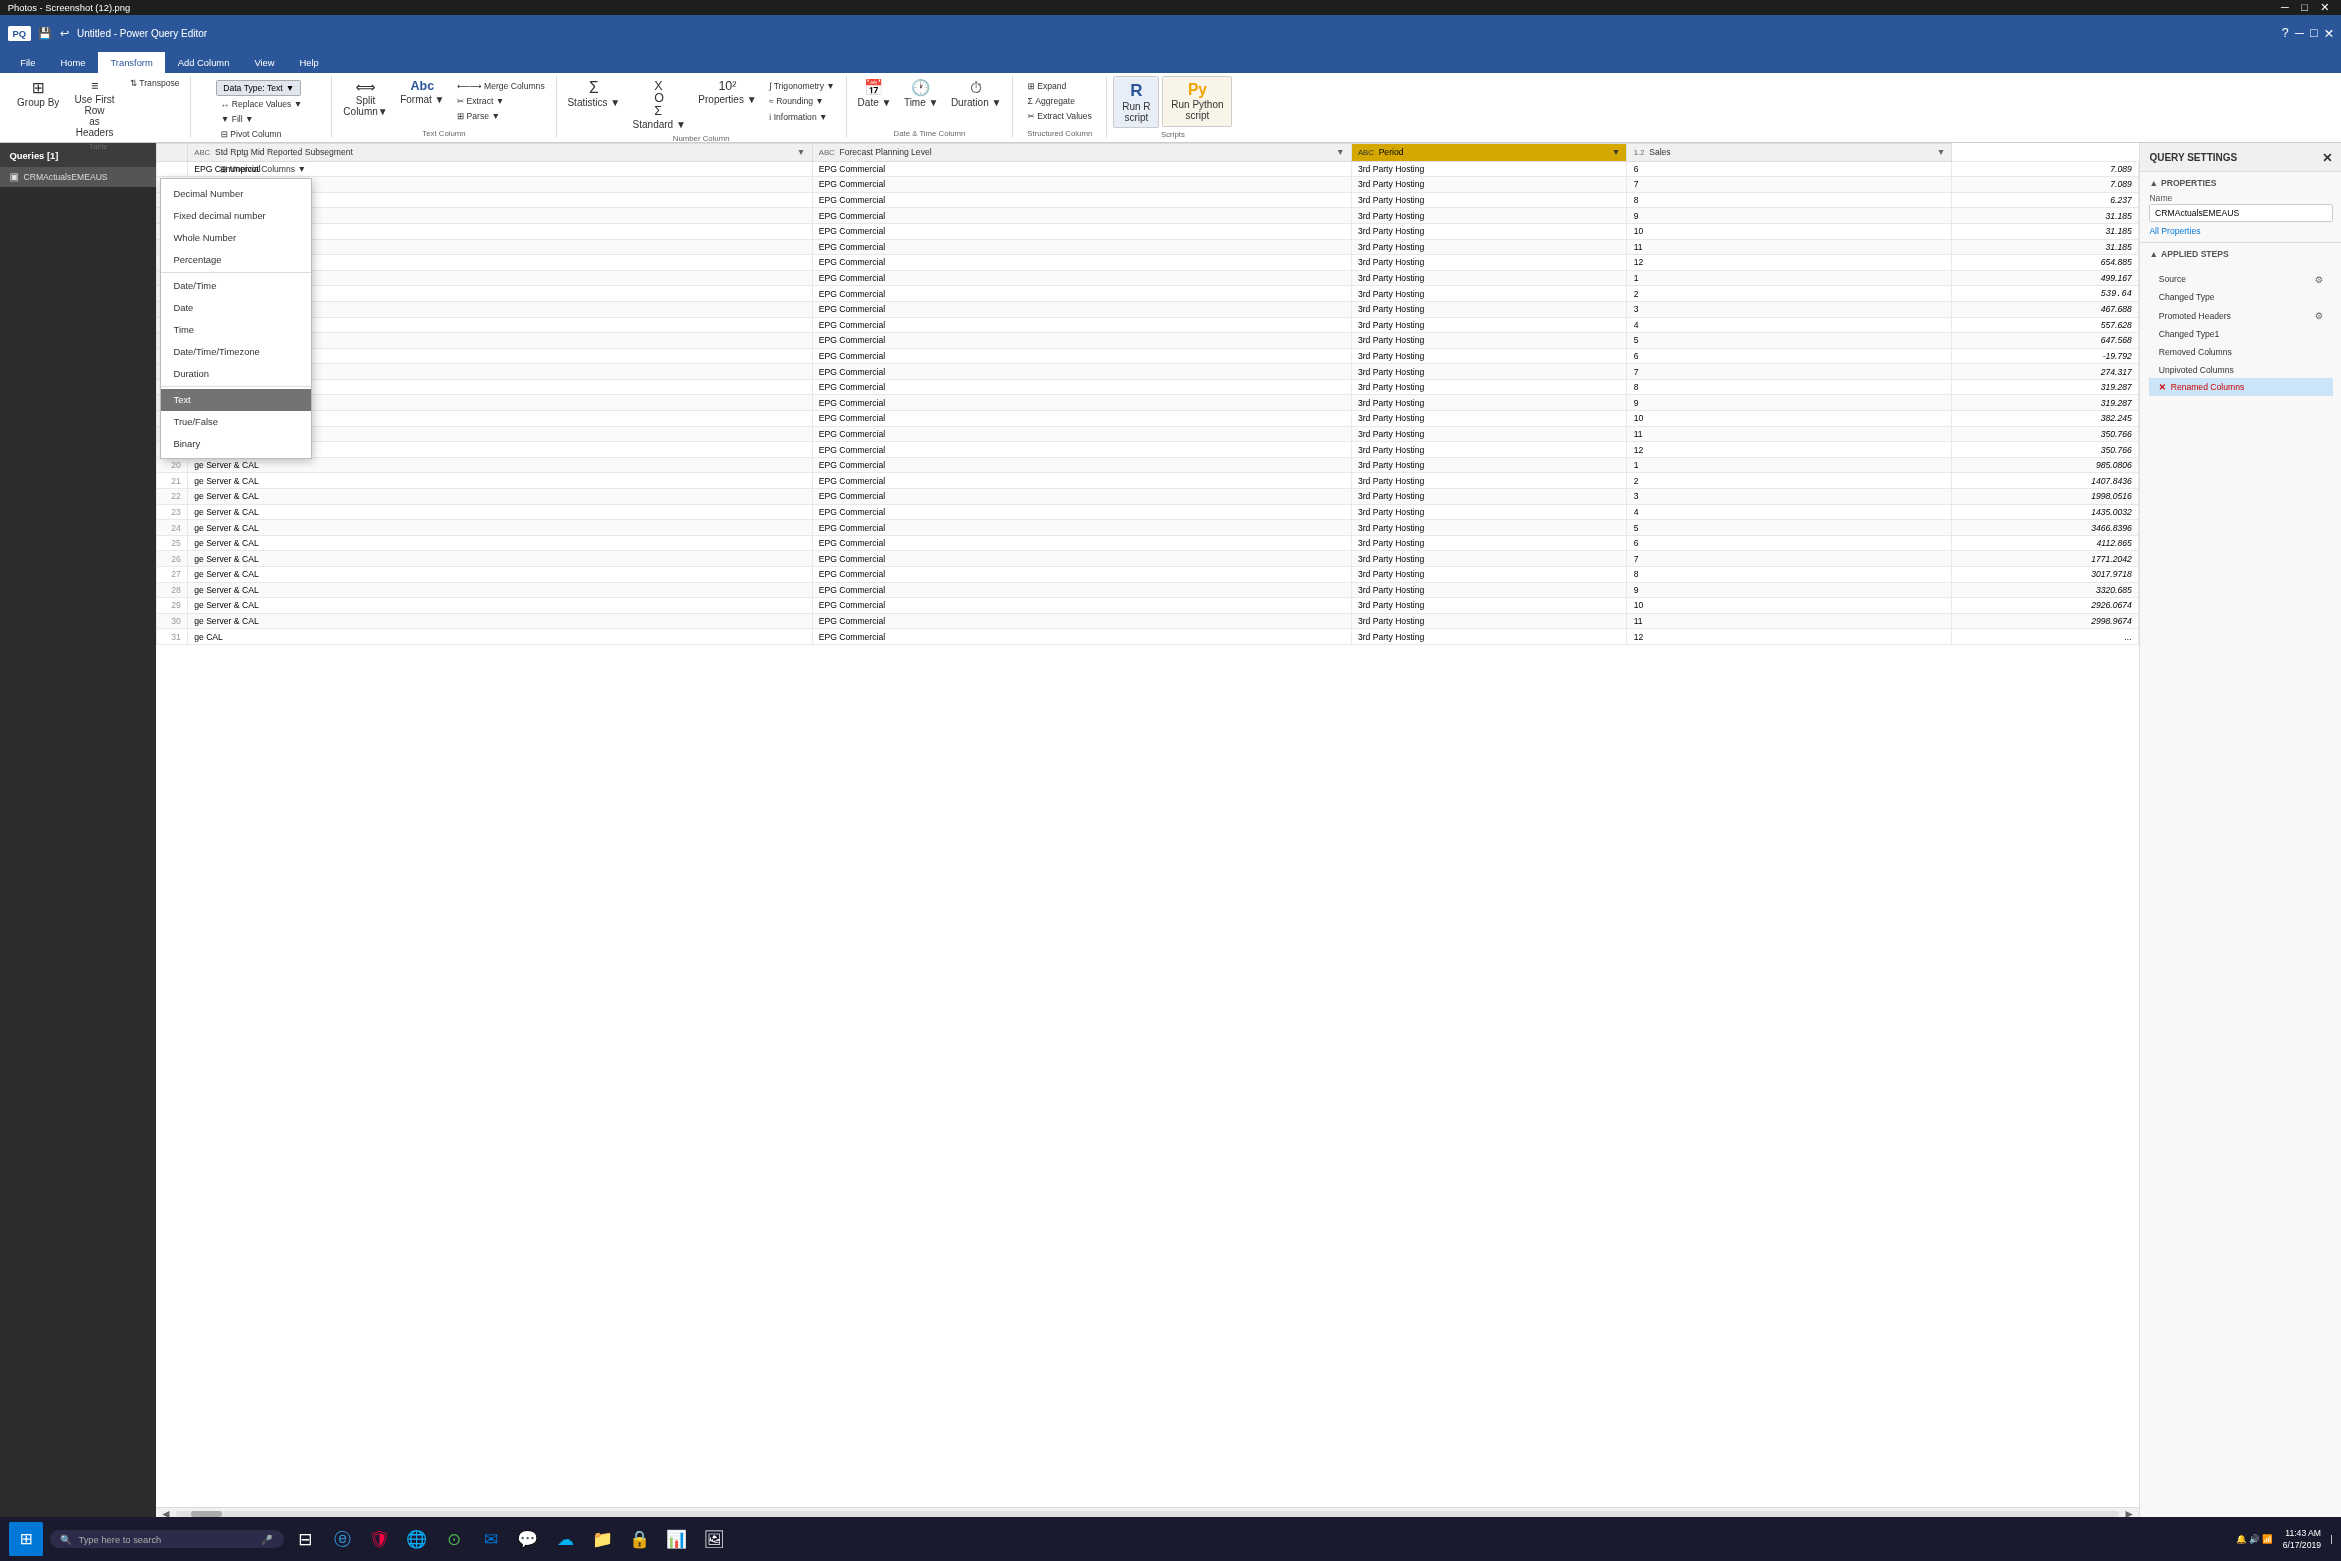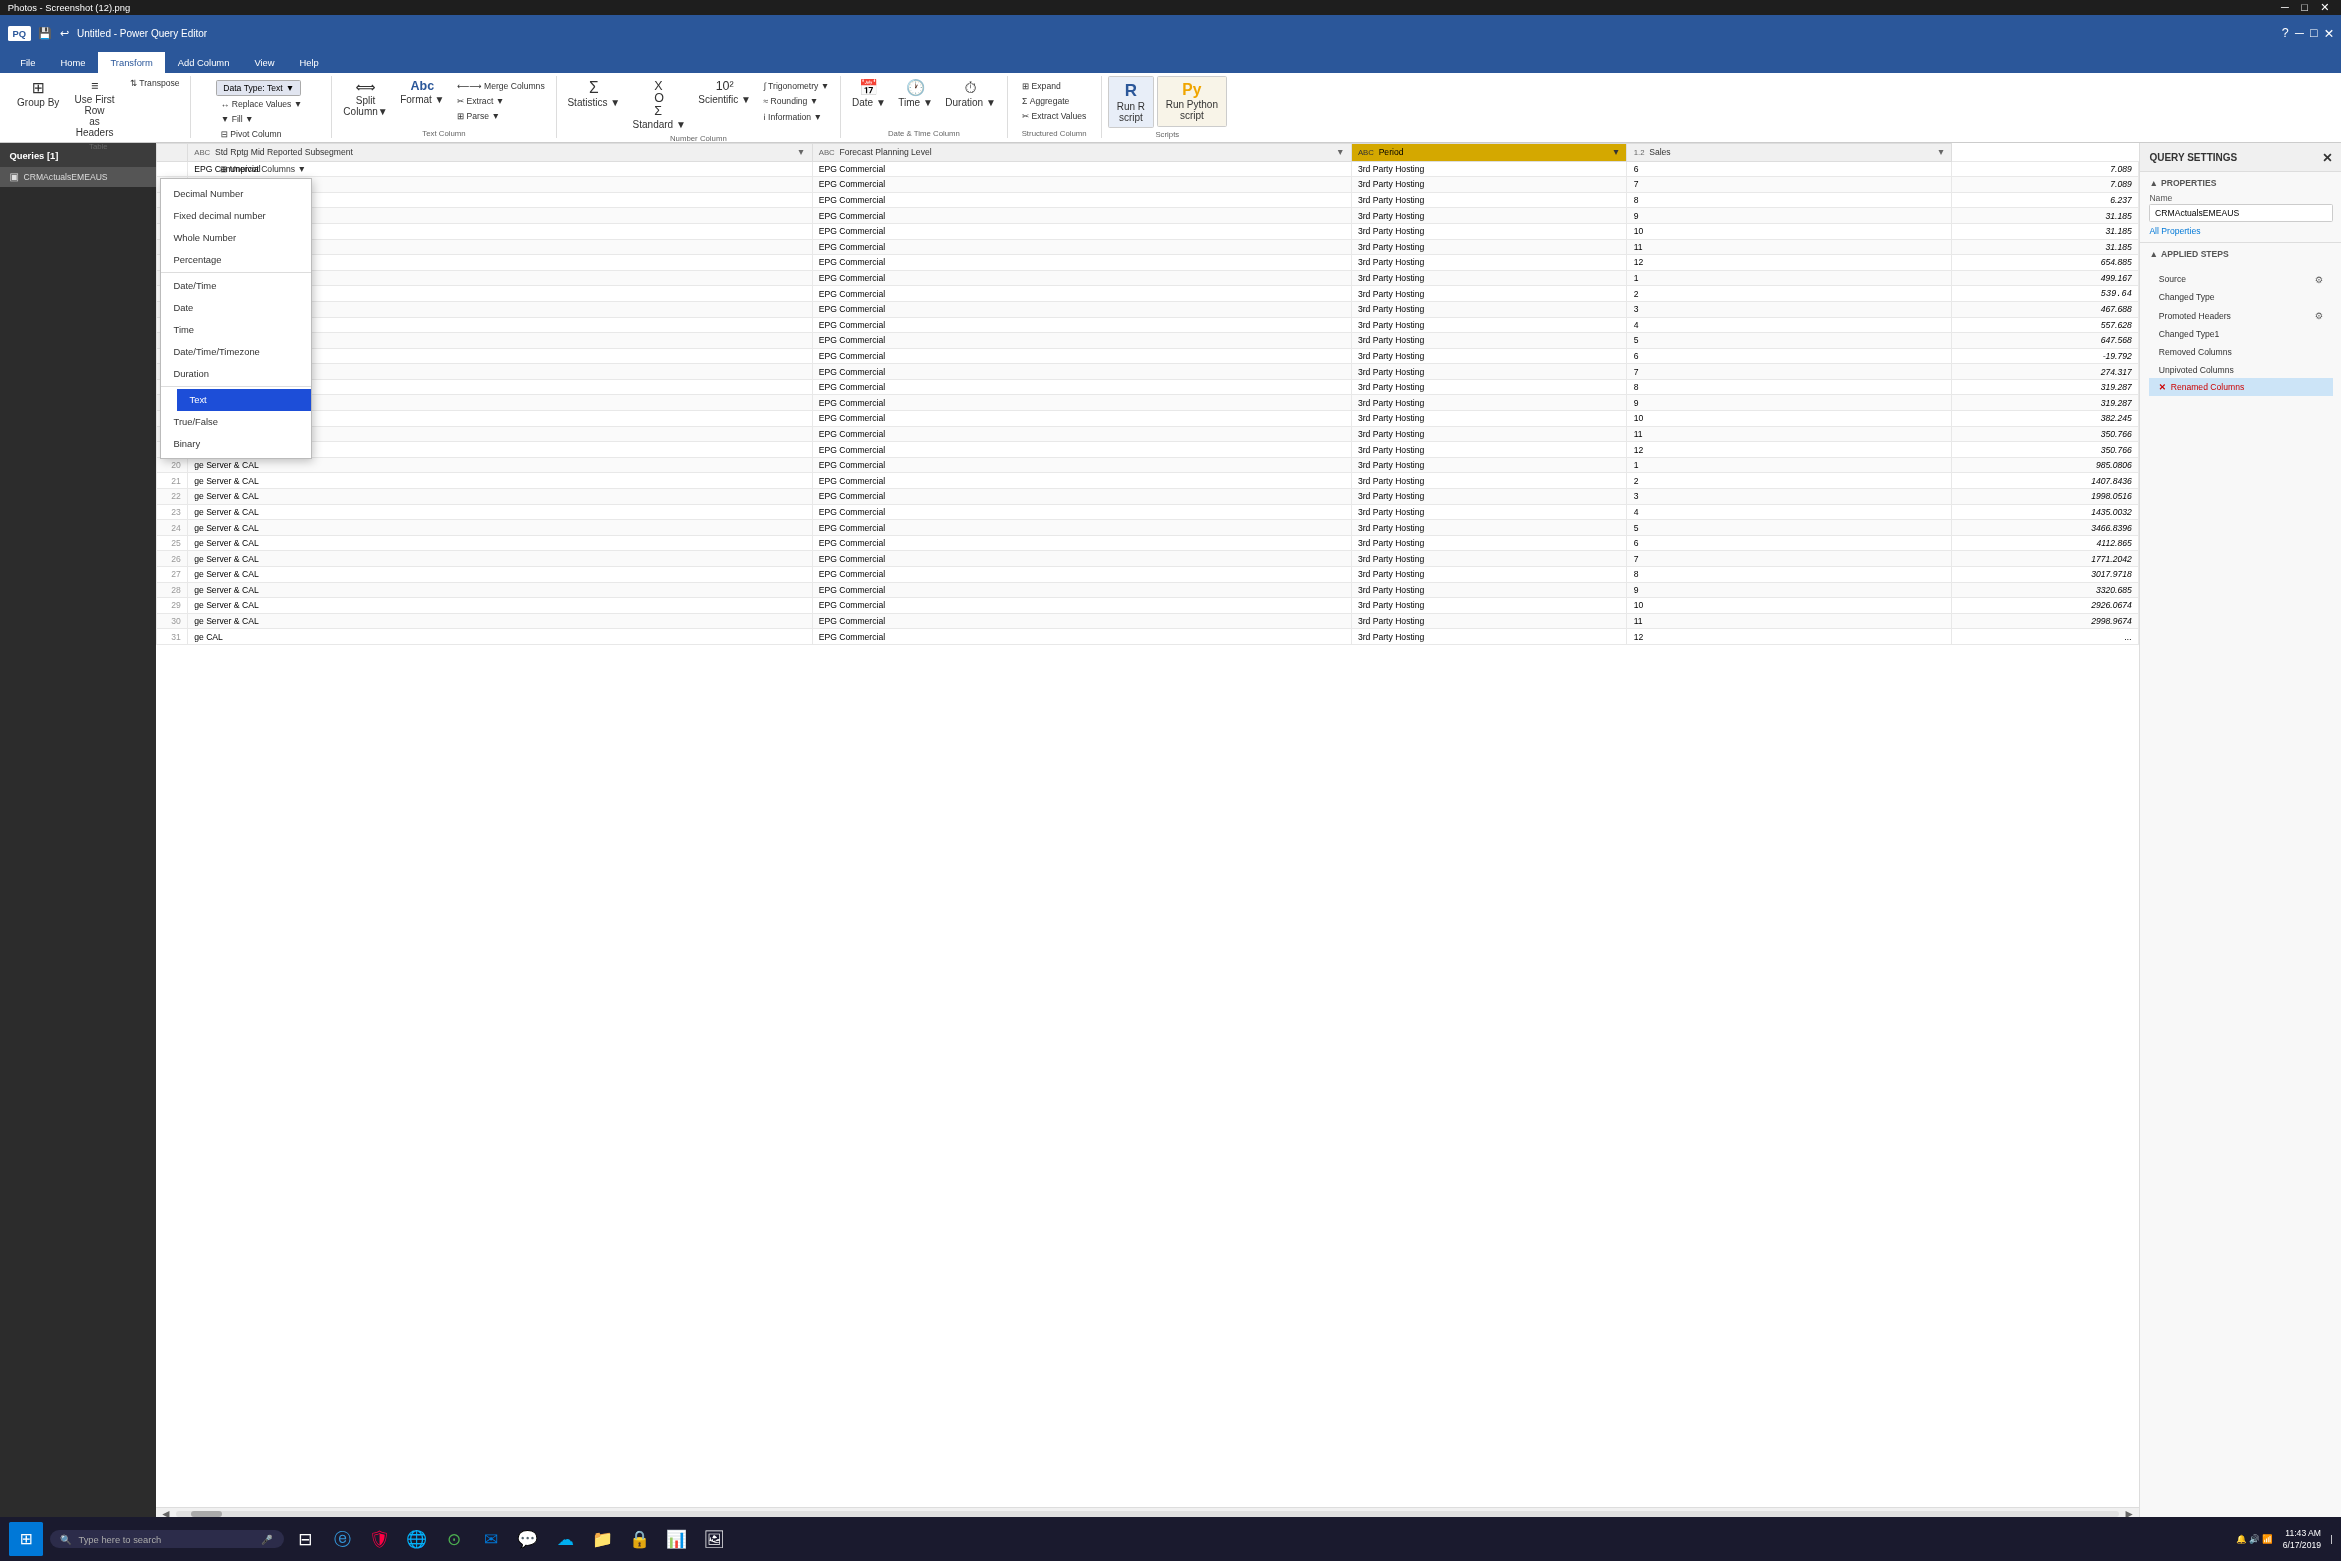--- a/index.html
+++ b/index.html
@@ -144,21 +144,21 @@
       z-index: 100;
       width: 152px;
       padding: 3.1px 0;
     }
     .dropdown-menu-item {
       padding: 5.5px 12.5px;
       font-size: 9.4px;
       cursor: pointer;
       color: #333;
     }
-    .dropdown-menu-item.selected { background: #1d4ed8; color: #fff; margin-left: 16px; }
+    .dropdown-menu-item.selected { background: #737373; color: #fff; }
     .dropdown-divider { border-top: 0.8px solid #ddd; margin: 1.6px 0; }
 
     
     .main-area {
       display: flex;
       height: calc(1561px - 25px - 37px - 25px - 70px - 28px);
     }
 
     
     .sidebar {
@@ -497,21 +497,21 @@
       <div class="ribbon-btn">
         <span class="icon">Σ</span>
         <span class="ribbon-btn-label">Statistics ▼</span>
       </div>
       <div class="ribbon-btn">
         <span class="icon" style="font-size:12.5px;">Χ<br>Ο<br>Σ</span>
         <span class="ribbon-btn-label">Standard ▼</span>
       </div>
       <div class="ribbon-btn">
         <span class="icon" style="font-size:12.5px;">10²</span>
-        <span class="ribbon-btn-label">Scientific ▼</span>
+        <span class="ribbon-btn-label">Properties ▼</span>
       </div>
       <div style="display:flex;flex-direction:column;gap:1.6px;padding-top:3.1px;">
         <div class="ribbon-btn-small">∫ Trigonometry ▼</div>
         <div class="ribbon-btn-small">≈ Rounding ▼</div>
         <div class="ribbon-btn-small">ℹ Information ▼</div>
       </div>
     </div>
     <div class="ribbon-group-label">Number Column</div>
   </div>
 

